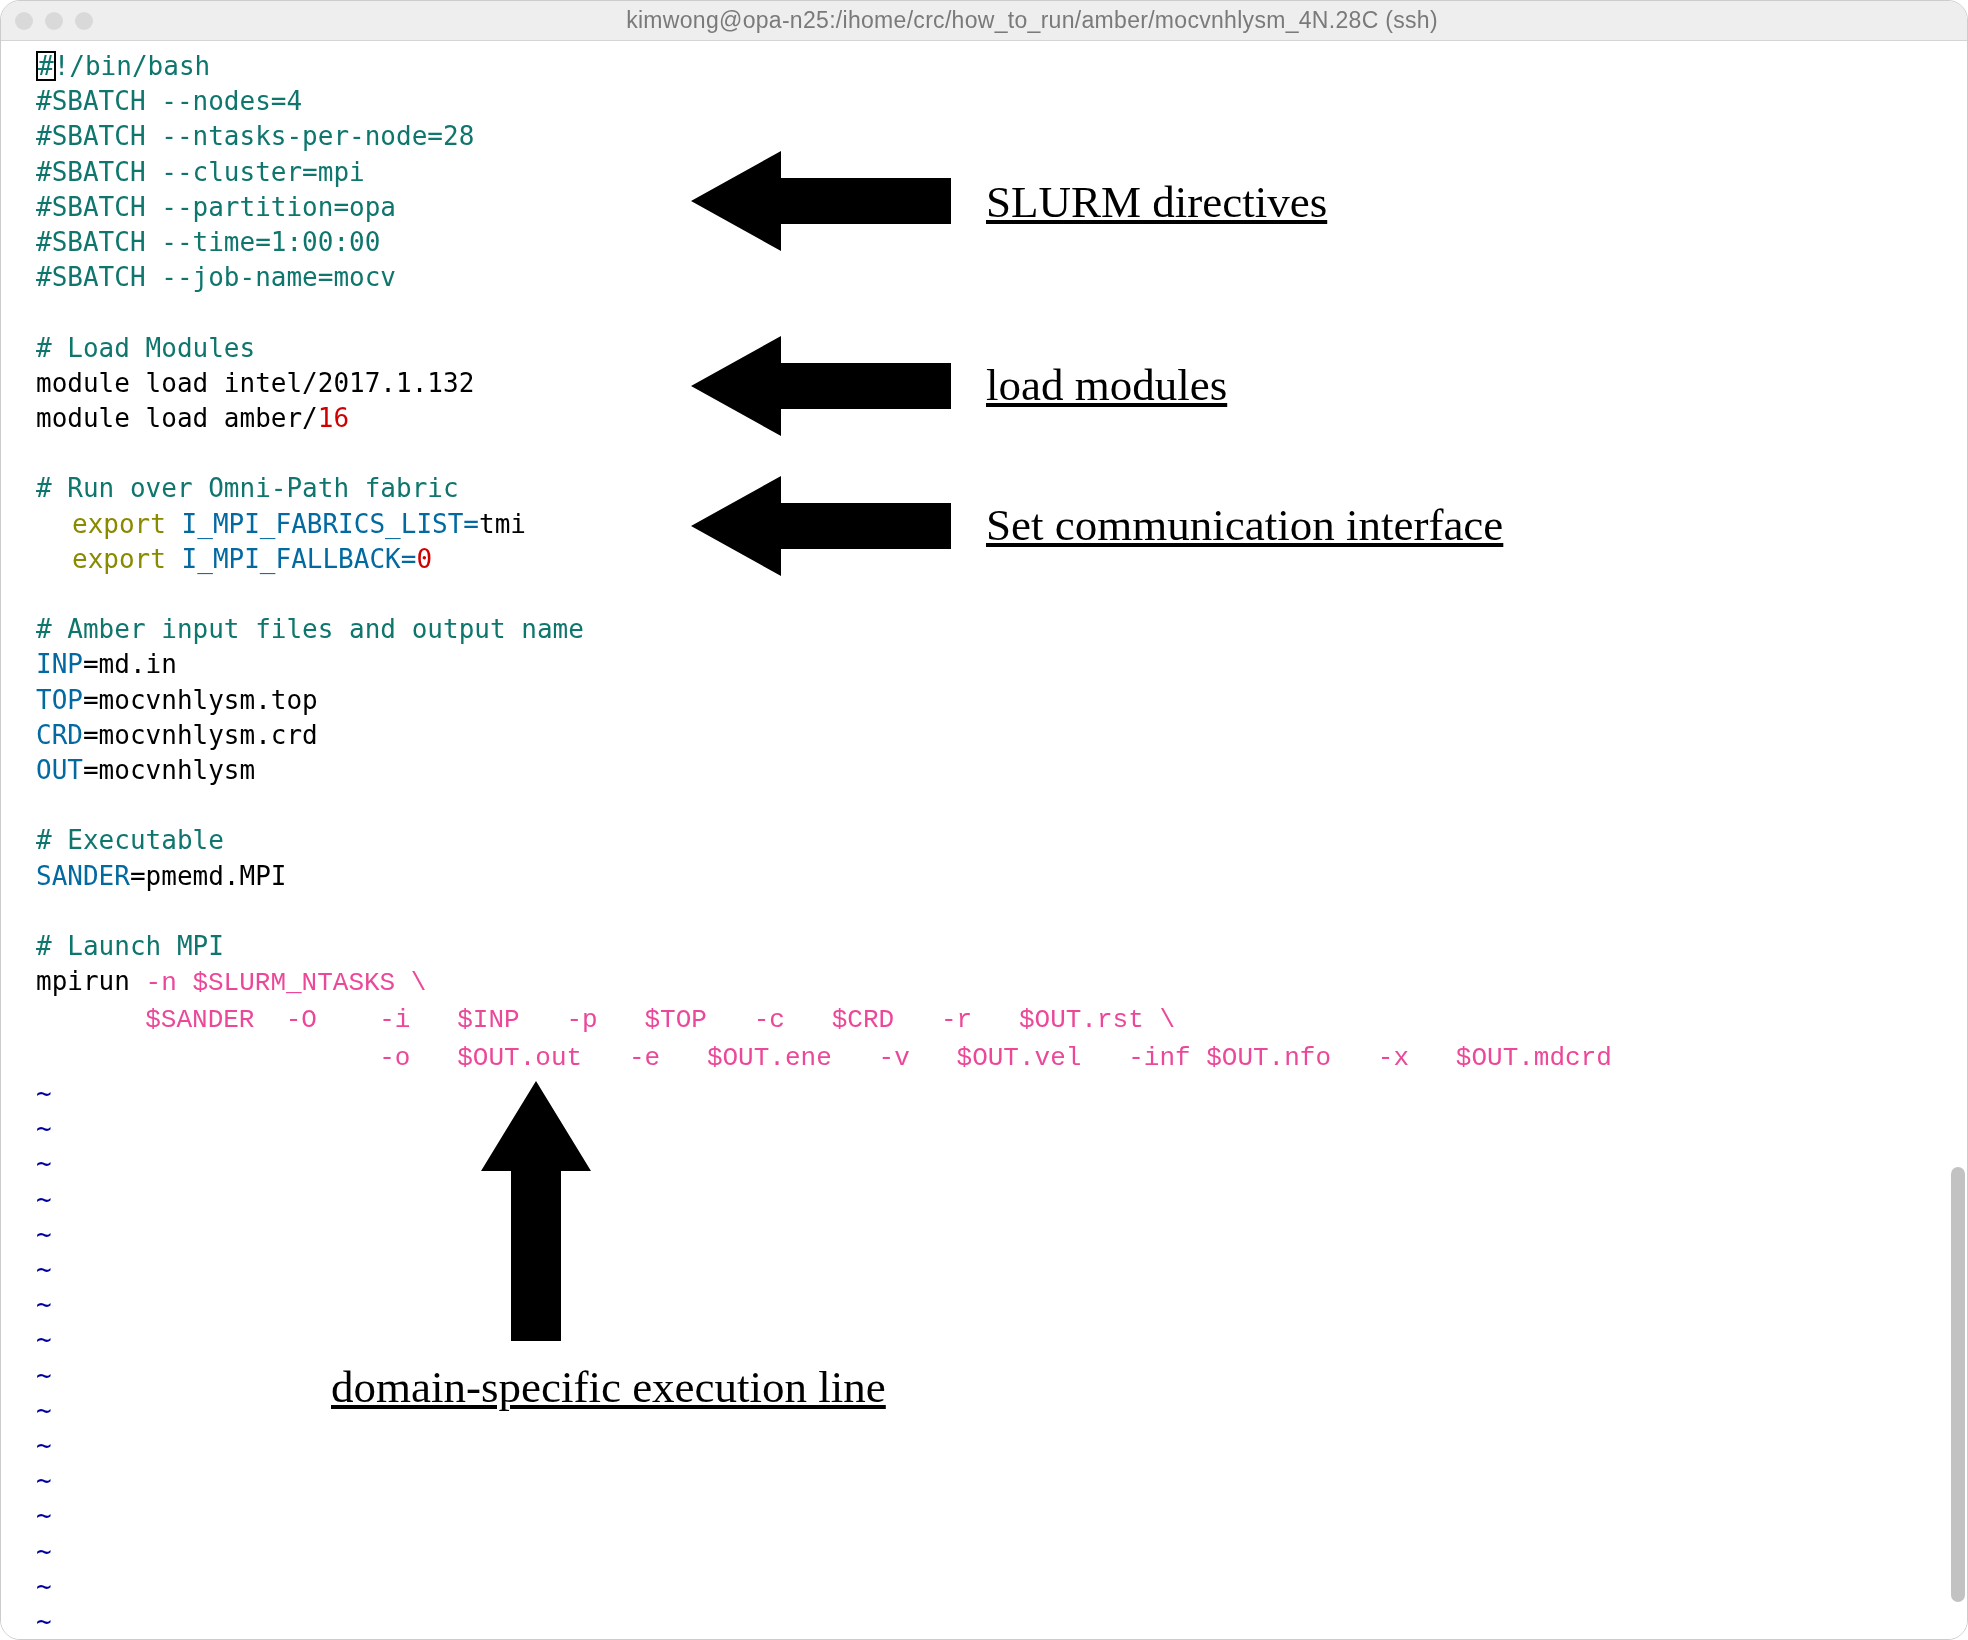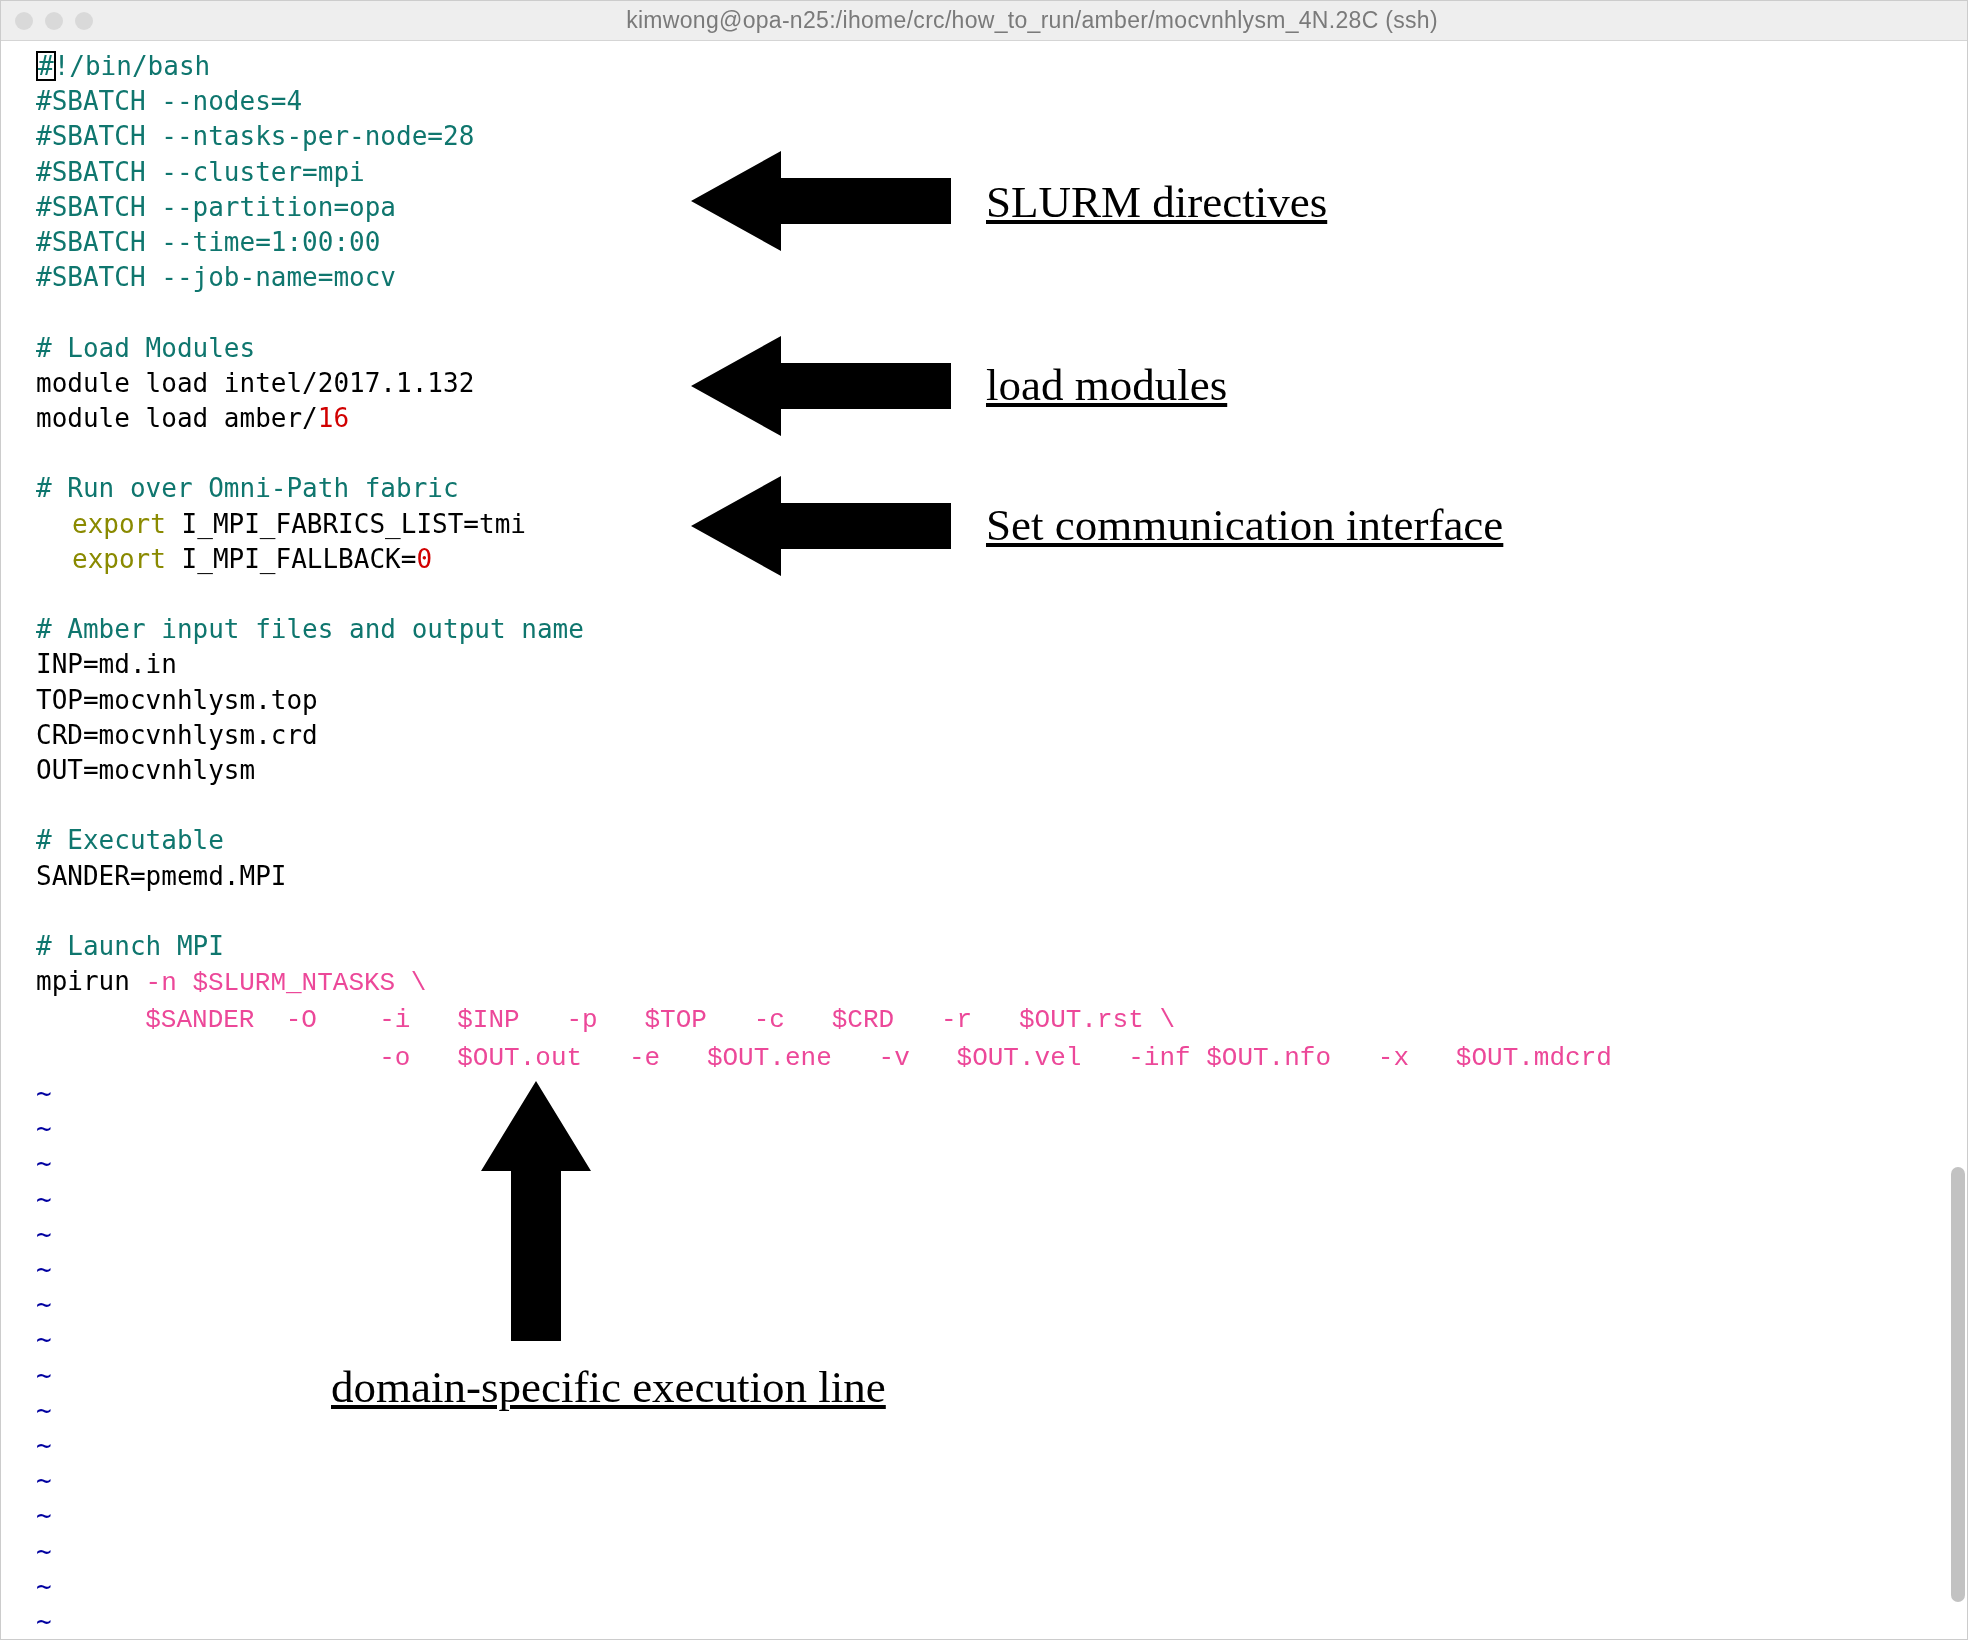--- a/index.html
+++ b/index.html
@@ -1,25 +1,25 @@
 <!DOCTYPE html>
 <html><head>
 <meta charset="utf-8">
 <style>
   * { margin:0; padding:0; box-sizing:border-box; }
   html,body { width:1968px; height:1640px; background:#fff; font-family:"Menlo","Monaco","Consolas",monospace; }
-  .window { width:100%; height:100%; display:flex; flex-direction:column; border:1px solid #ccc; border-radius:0; overflow:hidden; }
+  .window { width:100%; height:100%; display:flex; flex-direction:column; border:1px solid #ccc; border-radius:20px; overflow:hidden; }
   .titlebar { height:40px; background:#eeeeee; display:flex; align-items:center; padding:0 14px; border-bottom:1px solid #d5d5d5; }
   .dots { display:flex; gap:12px; margin-right:18px; }
   .dot { width:18px; height:18px; border-radius:50%; background:#d9d9d9; }
   .title { flex:1; text-align:center; color:#7a7a7a; font-family:"Helvetica Neue",Arial,sans-serif; font-size:23px; letter-spacing:0.3px; }
   .body { flex:1; position:relative; background:#fff; overflow:hidden; }
   .editor { position:absolute; left:35px; top:8px; right:20px; bottom:8px; font-size:26px; line-height:35.2px; white-space:pre; color:#000; }
   .c-blue { color:#0f766e; }
-  .c-teal { color:#000000; }
+  .c-teal { color:#0369a1; }
   .c-red  { color:#d10000; }
   .c-olive{ color:#8a8a00;margin-left:36px; }
   .c-mag  { color:#ec4899;font-family:Liberation Mono, monospace; }
   .c-navy { color:#0000a0; }
   .cursor-box { display:inline-block; border:2px solid #000; padding:0 0; margin-right:-2px; line-height:1; }
   .scrollbar { position:absolute; right:2px; top:40px; bottom:6px; width:14px; }
   .scrollbar-track { position:absolute; inset:0; }
   .scrollbar-thumb { position:absolute; right:0; width:14px; border-radius:7px; background:#c2c2c2; top:70%; height:28%; }
   .annot { position:absolute; font-family:"Times New Roman",Georgia,serif; font-size:45px; color:#000;text-decoration:underline; }
   .arrow-left { position:absolute; }

